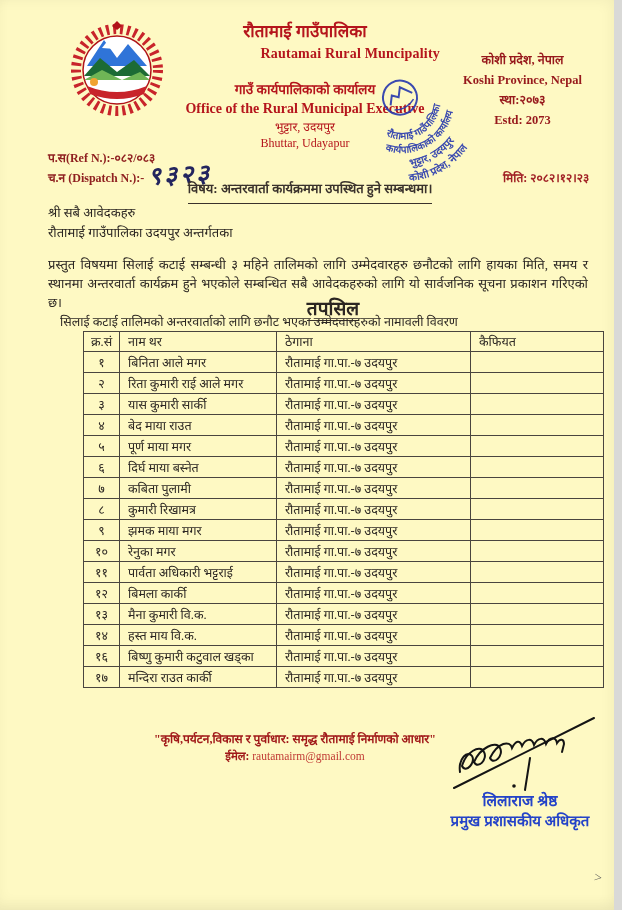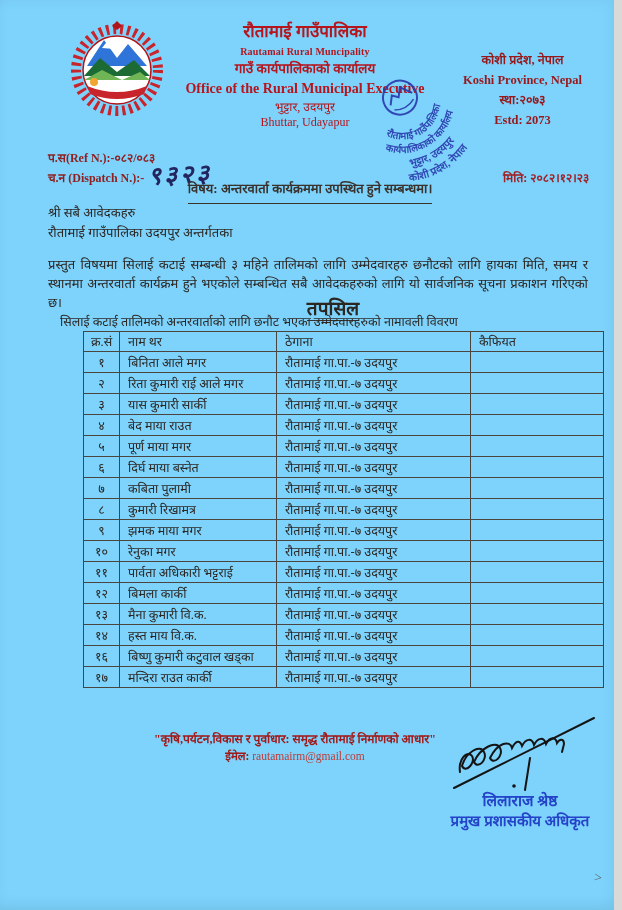--- a/index.html
+++ b/index.html
@@ -1,23 +1,23 @@
 <!DOCTYPE html>
 <html><head>
 <meta charset="utf-8">
 <style>
   html,body{margin:0;padding:0;background:#e9e9e7;}
-  .page{position:relative;width:622px;height:910px;margin:0 auto;background:#7dd3fc;overflow:hidden;
+  .page{position:relative;width:622px;height:910px;margin:0 auto;background:#fef9c3;overflow:hidden;
         font-family:"Liberation Serif","DejaVu Serif",serif;color:#2b2622;
         box-shadow:inset -10px 0 14px rgba(0,0,0,.05), inset 0 -8px 12px rgba(0,0,0,.04);}
   .abs{position:absolute;}
   
   .hdr-center{left:170px;top:22px;width:270px;text-align:center;line-height:1.15;}
   .hc-np-title{font-size:17px;font-weight:bold;color:#b5151c;margin-bottom:4px;}
-  .hc-en-title{font-size:10px;font-weight:bold;color:#b5151c;margin-bottom:4px;letter-spacing:.2px;}
+  .hc-en-title{font-size:14px;font-weight:bold;color:#b5151c;margin-bottom:20px;letter-spacing:.2px;text-align:right;}
   .hc-np-office{font-size:13.5px;font-weight:bold;color:#b5151c;margin-bottom:4px;}
   .hc-en-office{font-size:14px;font-weight:bold;color:#b5151c;margin-bottom:4px;}
   .hc-place{font-size:12px;color:#b5151c;margin-bottom:2px;}
   .hdr-right{left:440px;top:50px;width:165px;text-align:center;line-height:1.6;font-size:12.5px;color:#97191c;font-weight:bold;}
   
   .stamp{left:346px;top:74px;width:150px;height:135px;opacity:.92;pointer-events:none;}
   .stamp text{fill:#2b3cae;font-family:"Liberation Serif","DejaVu Serif",serif;font-weight:bold;}
   
   .refline{left:48px;top:149px;font-size:12px;color:#8f2020;font-weight:bold;}
   .displine{left:48px;top:169px;font-size:12px;color:#8f2020;font-weight:bold;}

